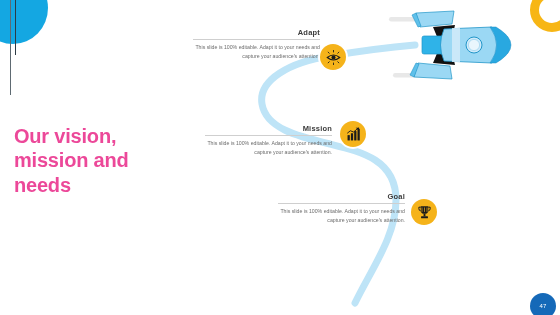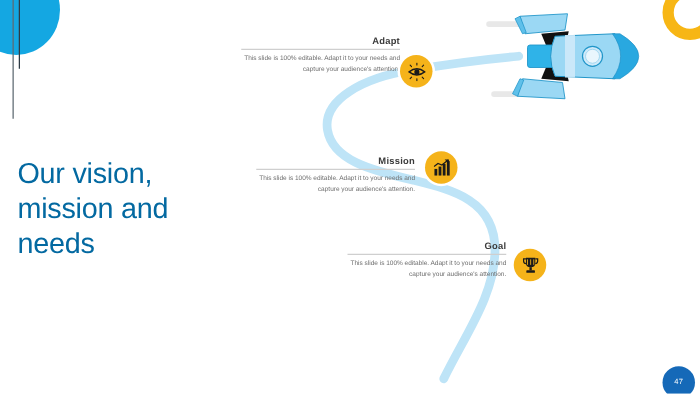--- a/index.html
+++ b/index.html
@@ -69,24 +69,24 @@
     justify-content: center;
     letter-spacing: .2px;
   }
 
   
   .title {
     position: absolute;
     left: 14px;
     top: 124px;
     width: 165px;
-    font-size: 23px;
-    font-weight: normal;
+    font-size: 20px;
+    font-weight: bold;
     line-height: 1.22;
-    color: #0369a1;
+    color: #ec4899;
     letter-spacing: -0.2px;
   }
 
   
   .layer {
     position: absolute;
     left: 0; top: 0;
     width: 560px;
     height: 315px;
   }

